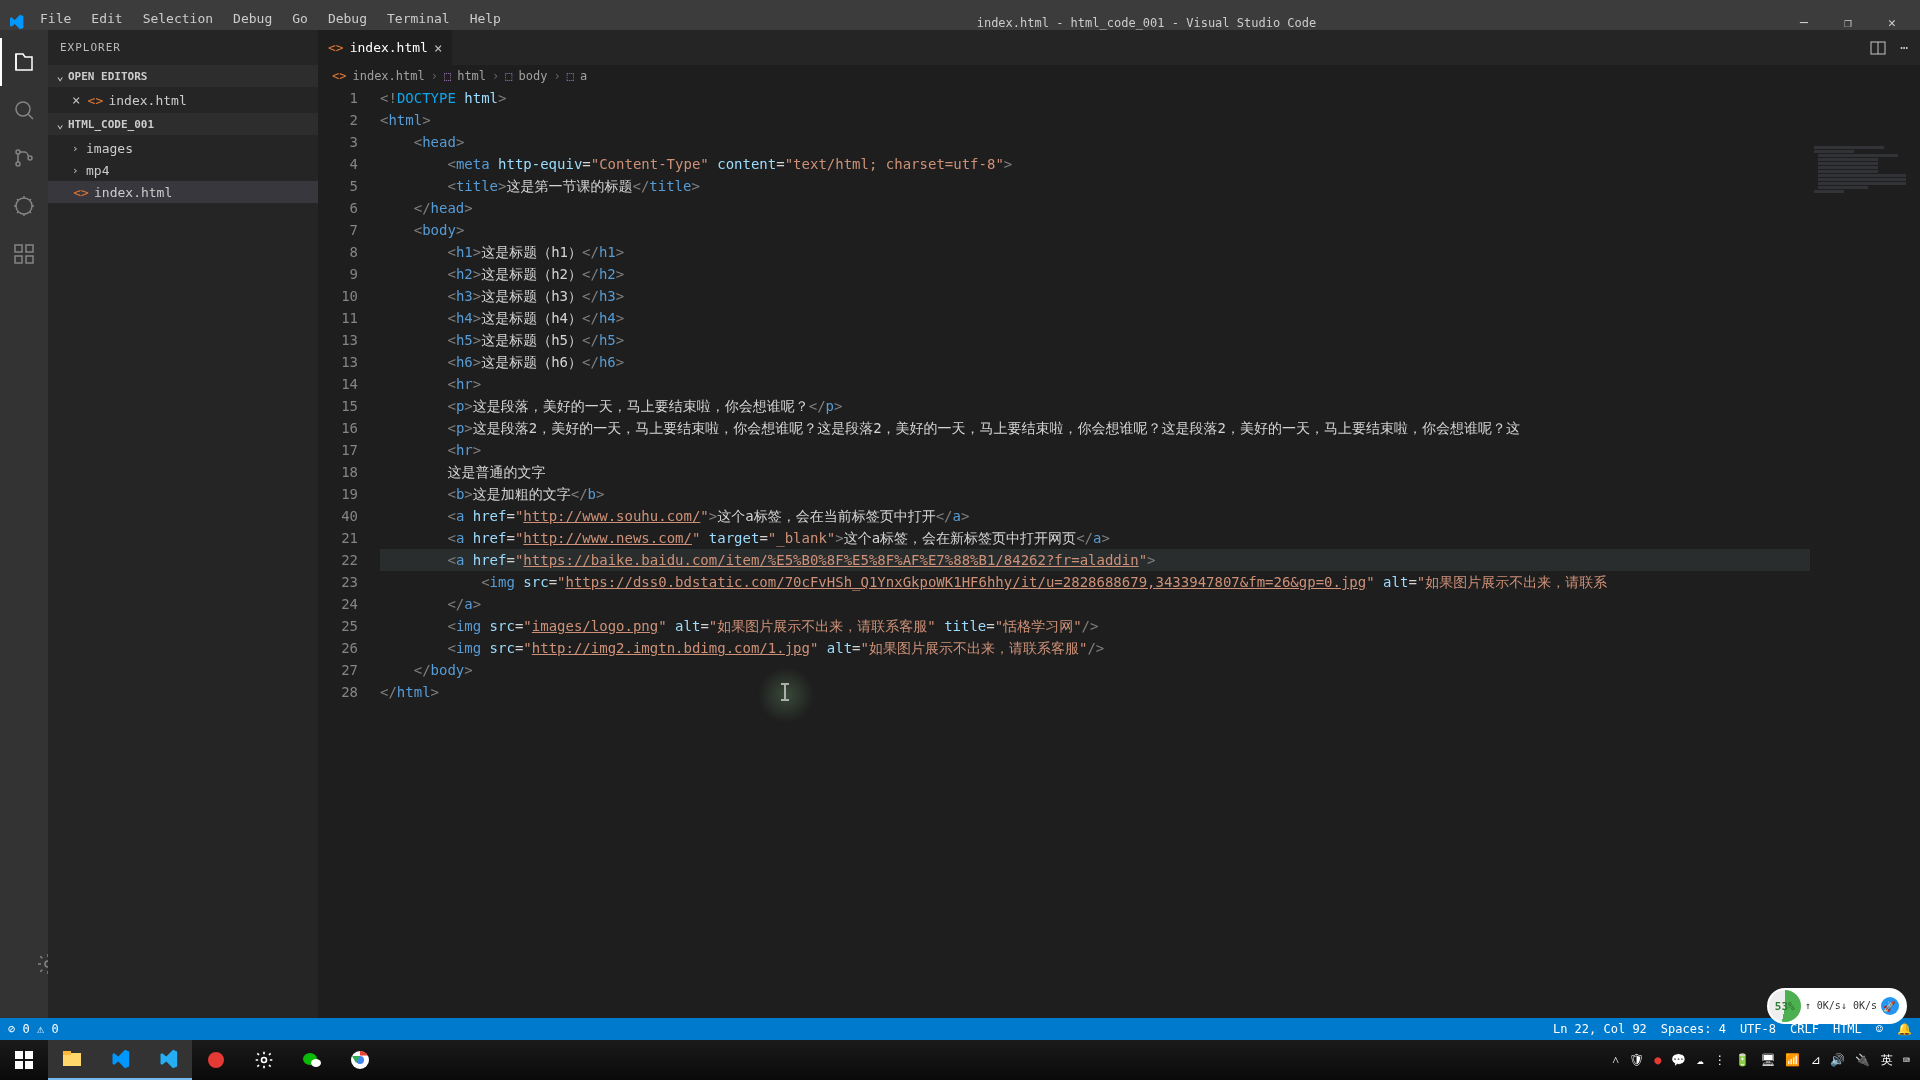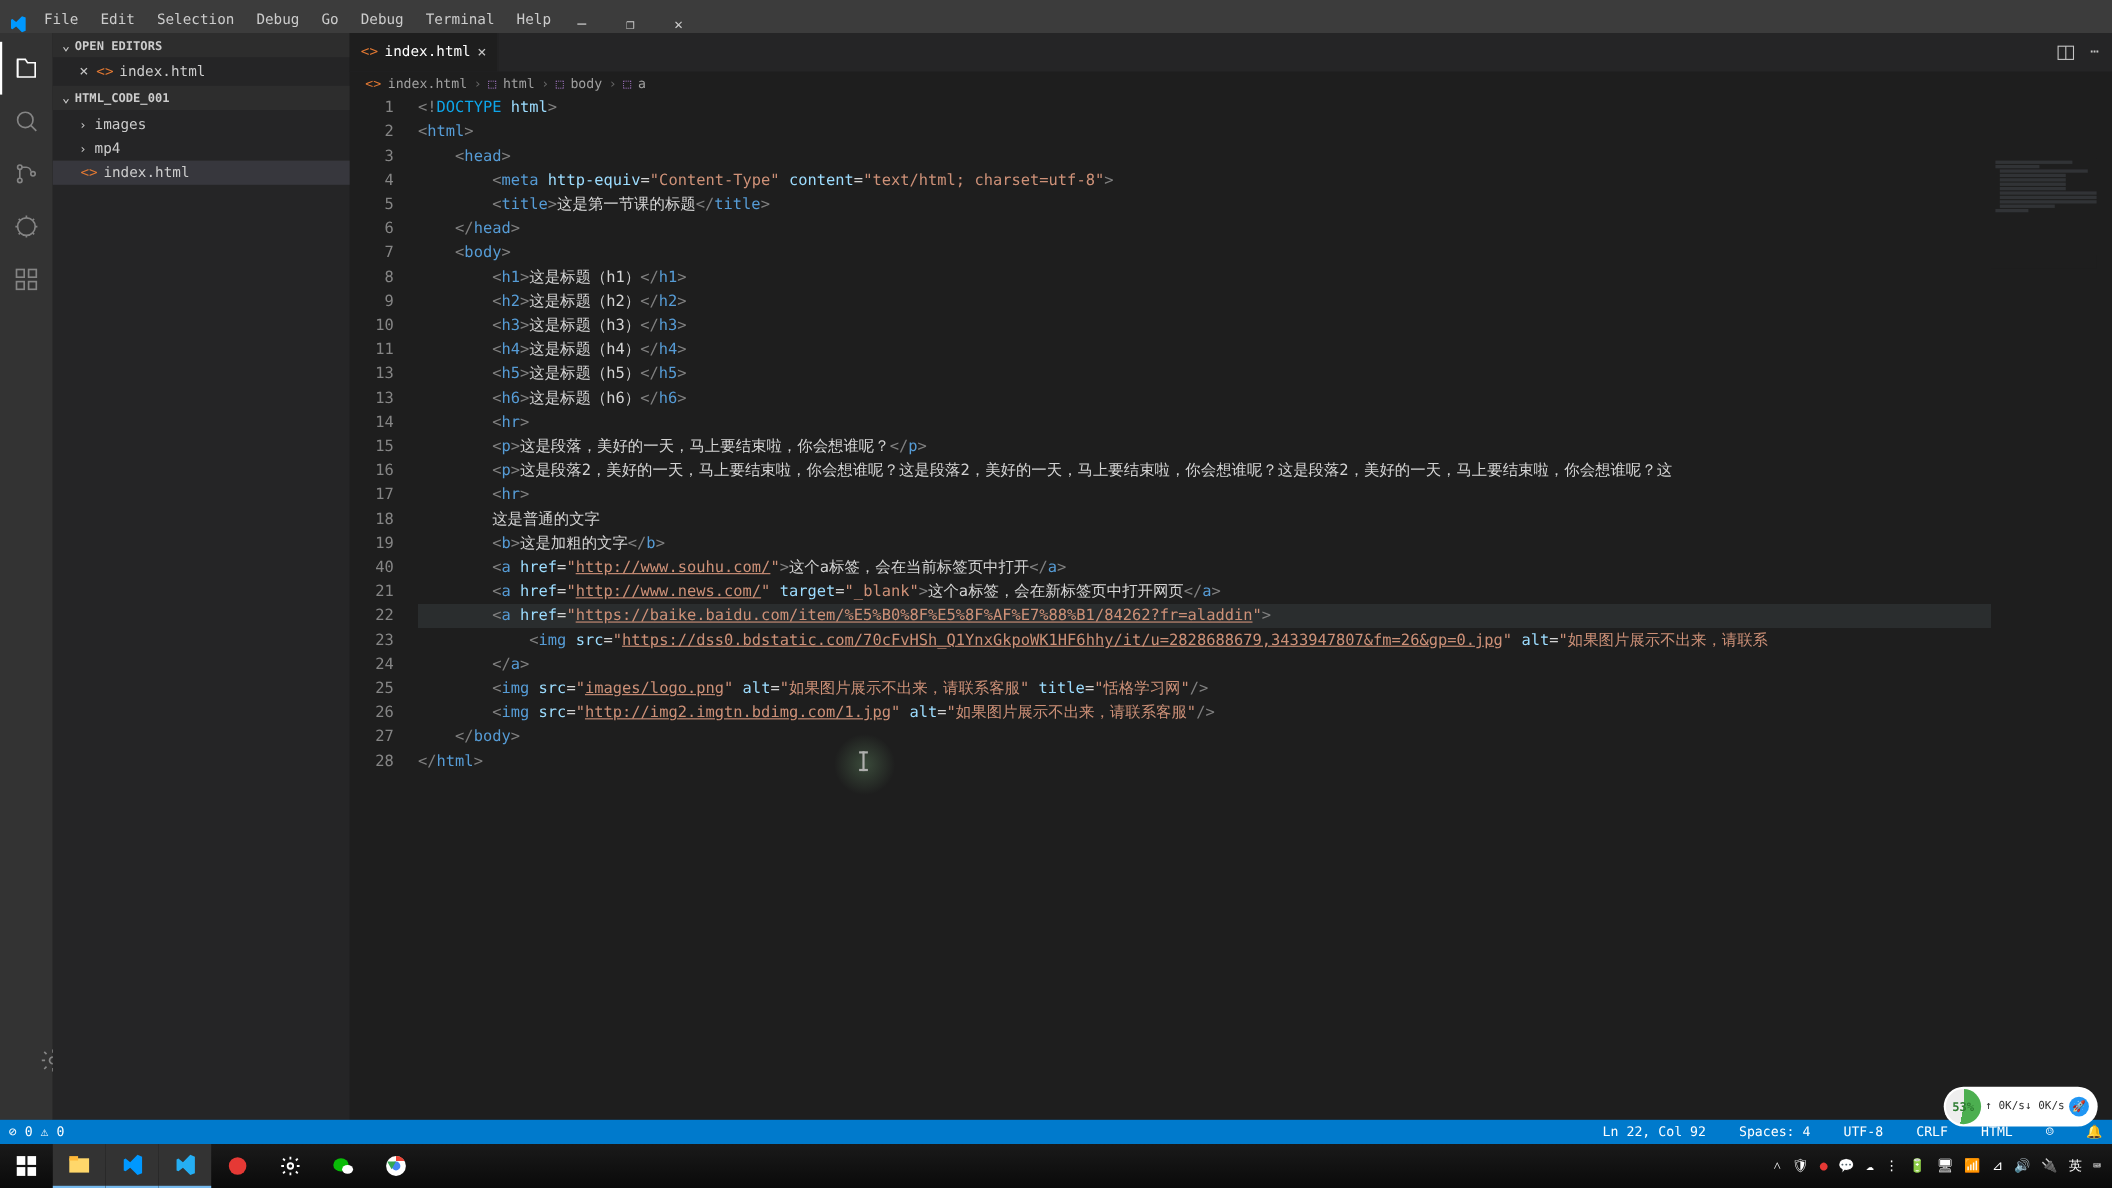--- a/index.html
+++ b/index.html
@@ -62,21 +62,21 @@
 .minimap .blob { position:absolute; background:#3a3d41; }
 
 .cursor-ring { position:absolute; width:56px; height:56px; border-radius:50%; background:radial-gradient(circle,#3a4a3a 0%,transparent 70%); left:440px; top:580px; }
 .cursor-beam { position:absolute; left:466px; top:596px; width:2px; height:18px; background:#aeafad; }
 .cursor-beam::before,.cursor-beam::after { content:""; position:absolute; width:8px; height:2px; background:#aeafad; left:-3px; }
 .cursor-beam::before{top:0}.cursor-beam::after{bottom:0}
 
 
 .statusbar { position:absolute; left:0; right:0; bottom:40px; height:22px; background:#007acc; color:#fff; display:flex; align-items:center; font-size:12px; padding:0 8px; }
 .statusbar .left { display:flex; gap:10px; }
-.statusbar .right { margin-left:auto; display:flex; gap:30px;align-items:center; }
+.statusbar .right { margin-left:auto; display:flex; gap:14px;align-items:center; }
 .statusbar span { cursor:pointer; }
 
 
 .taskbar { position:absolute; left:0; right:0; bottom:0; height:40px; background:linear-gradient(180deg,#1a1a1a 0%,#0a0a0a 100%); display:flex; align-items:center; }
 .taskbar .tbtn { width:48px; height:40px; display:flex; align-items:center; justify-content:center; cursor:pointer; }
 .taskbar .tray { margin-left:auto; display:flex; align-items:center; gap:10px; padding:0 10px; color:#fff; font-size:12px; }
 .taskbar .tbtn.active { background:#333; border-bottom:2px solid #76b9ed; height:40px; }
 
 .settings-badge { position:absolute; left:24px; bottom:52px; }
 
@@ -98,20 +98,21 @@
   <div class="menus">
     <span>File</span>
     <span>Edit</span>
     <span>Selection</span>
     <span>Debug</span>
     <span>Go</span>
     <span>Debug</span>
     <span>Terminal</span>
     <span>Help</span>
   </div>
+  <div class="title">index.html - html_code_001 - Visual Studio Code</div>
   <div class="winbtns">
     <span>─</span>
     <span>❐</span>
     <span>✕</span>
   </div>
 </div>
 
 <div class="activitybar">
   <div class="item active">
       <svg width="24" height="24" viewBox="0 0 24 24" fill="none" stroke="currentColor" stroke-width="1.5">
@@ -151,20 +152,21 @@
   <div class="item settings-badge" style="position:relative">
       <svg width="24" height="24" viewBox="0 0 24 24" fill="none" stroke="currentColor" stroke-width="1.5">
         <circle cx="12" cy="12" r="3"></circle>
         <path d="M12 2v3M12 19v3M4.2 4.2l2.1 2.1M17.7 17.7l2.1 2.1M2 12h3M19 12h3M4.2 19.8l2.1-2.1M17.7 6.3l2.1-2.1"></path>
       </svg>
       <span style="position:absolute;right:6px;bottom:6px;background:#007acc;color:#fff;border-radius:8px;font-size:9px;padding:0 4px">1</span>
     </div>
 </div>
 
 <div class="sidebar">
+  <div class="header">EXPLORER</div>
   <div class="section-title">
       <span class="chev">⌄</span>
       <span>OPEN EDITORS</span>
     </div>
   <div class="tree">
     <div class="tree-row">
         <span class="close">×</span>
         <span class="ico" style="color:#e37933">&lt;&gt;</span>
         <span>index.html</span>
       </div>

